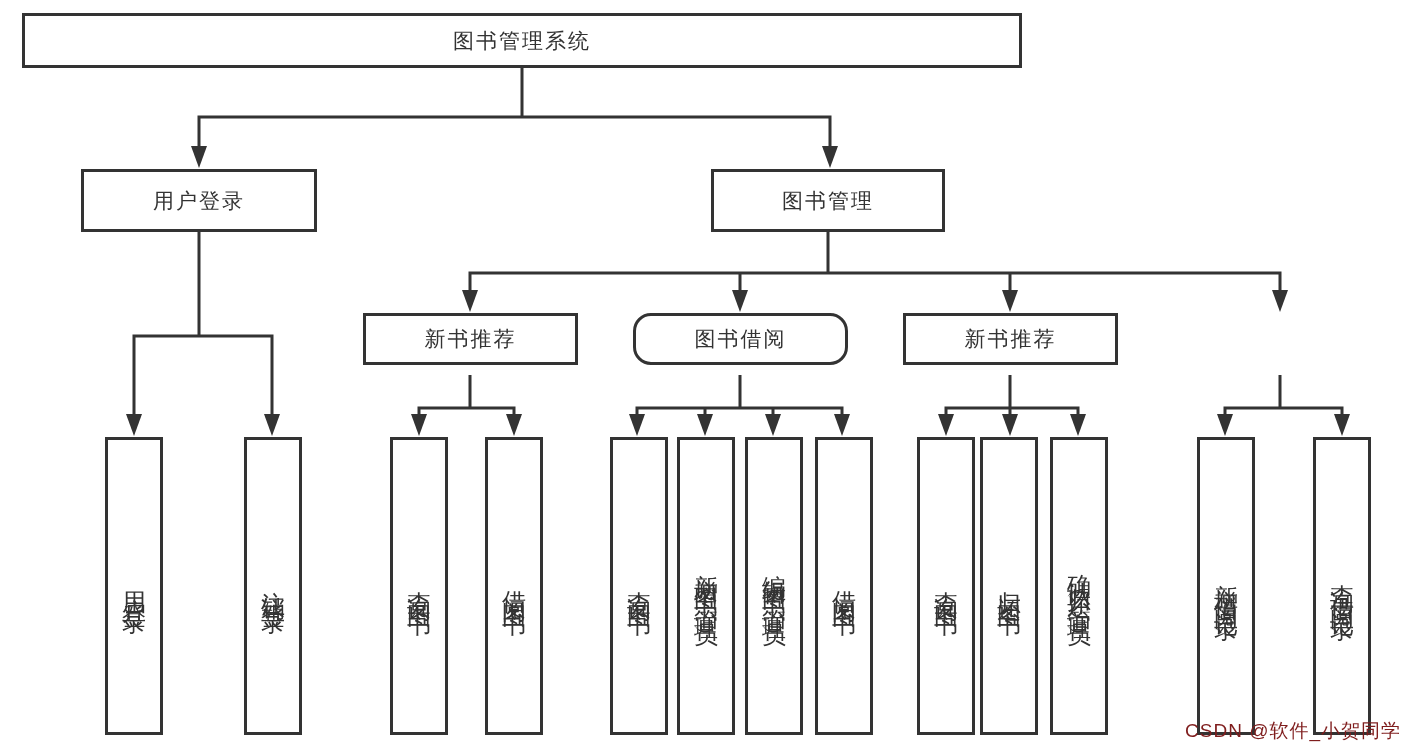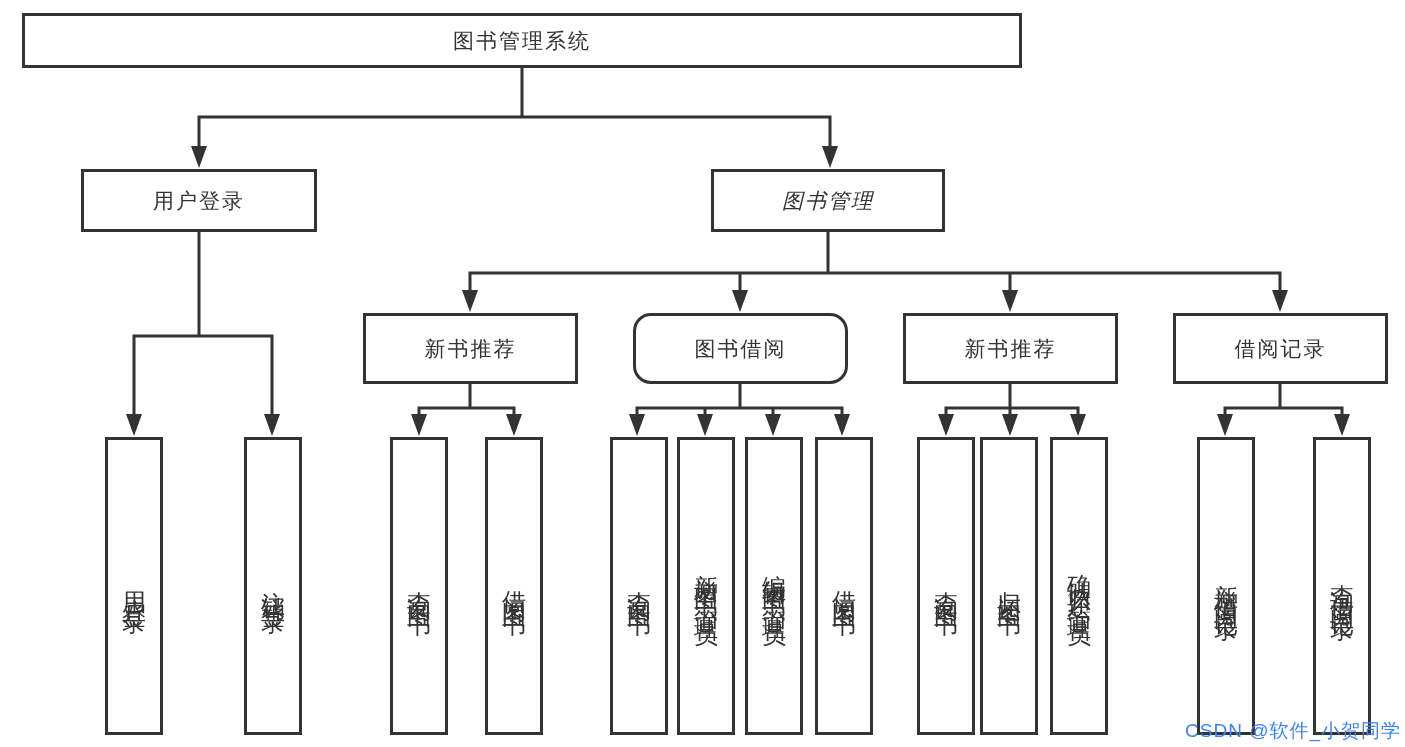--- a/index.html
+++ b/index.html
@@ -32,36 +32,36 @@
     justify-content: center;
     z-index: 2;
   }
   .node.hlabel {
     font-size: 21px;
     letter-spacing: 2px;
     white-space: nowrap;
   }
   .node.root  { left: 22px;  top: 13px;  width: 1000px; height: 55px; }
   .node.lvl2  { top: 169px; height: 63px; }
-  .node.lvl3  { top: 313px; height: 71px; width: 215px; }
+  .node.lvl3  { top: 313px; height: 52px; width: 215px; }
   .node.leaf  { top: 437px; height: 298px; width: 58px; }
   .vtext {
     writing-mode: vertical-rl;
     text-orientation: mixed;
     font-size: 24px;
     letter-spacing: 7px;
     color: #333333;
     white-space: nowrap;
   }
   .watermark {
     position: absolute;
     right: 4px;
     bottom: 3px;
     font-size: 19px;
-    color: #3b82f6;
+    color: #7f1d1d;
     letter-spacing: 1px;
     z-index: 5;
     white-space: nowrap;
   }
 </style>
 </head>
 <body>
 
 <div class="canvas">
 
@@ -101,26 +101,25 @@
       <polygon points="1002,414 1018,414 1010,436"></polygon>
       <polygon points="1070,414 1086,414 1078,436"></polygon>
       <polygon points="1217,414 1233,414 1225,436"></polygon>
       <polygon points="1334,414 1350,414 1342,436"></polygon>
     </g>
   </svg>
 
   <div class="node root hlabel">图书管理系统</div>
 
   <div class="node lvl2 hlabel" style="left:81px; width:236px;">用户登录</div>
-  <div class="node lvl2 hlabel" style="left:711px; width:234px;font-style:italic;">图书管理</div>
+  <div class="node lvl2 hlabel" style="left:711px; width:234px;">图书管理</div>
 
   <div class="node lvl3 hlabel" style="left:363px;">新书推荐</div>
   <div class="node lvl3 hlabel" style="left:633px;border-radius:18px;">图书借阅</div>
   <div class="node lvl3 hlabel" style="left:903px;">新书推荐</div>
-  <div class="node lvl3 hlabel" style="left:1173px;">借阅记录</div>
 
   <div class="node leaf" style="left:105px;">
     <span class="vtext">用户登录</span>
   </div>
   <div class="node leaf" style="left:244px;">
     <span class="vtext">注销登录</span>
   </div>
 
   <div class="node leaf" style="left:390px;">
     <span class="vtext">查询图书</span>

